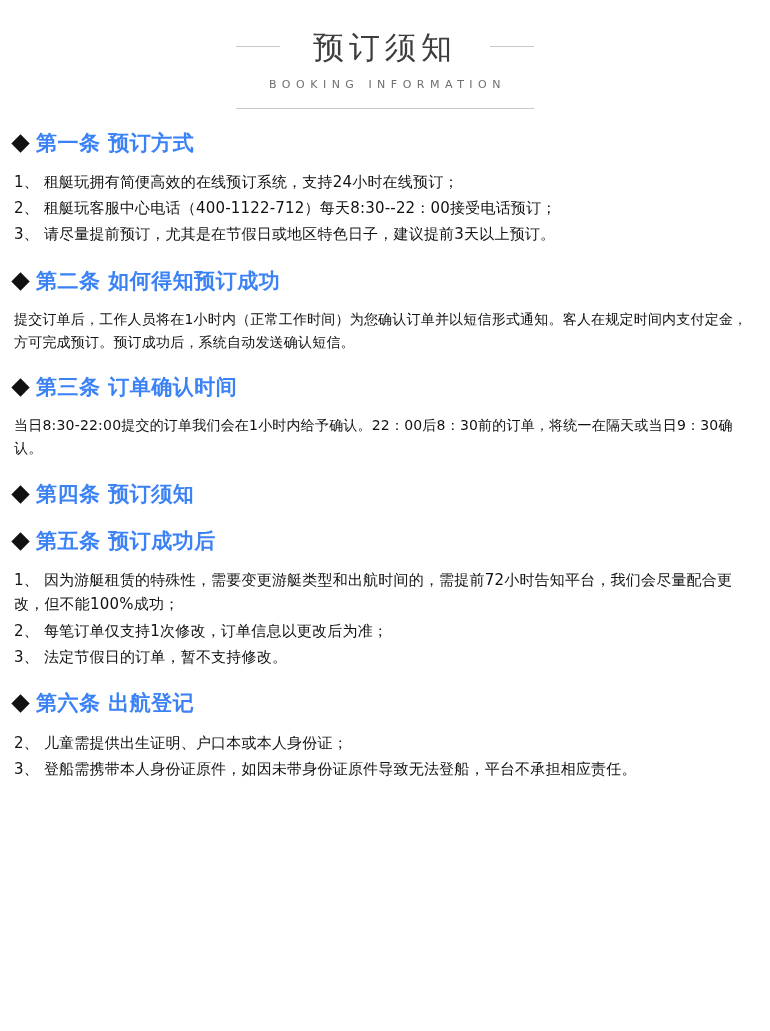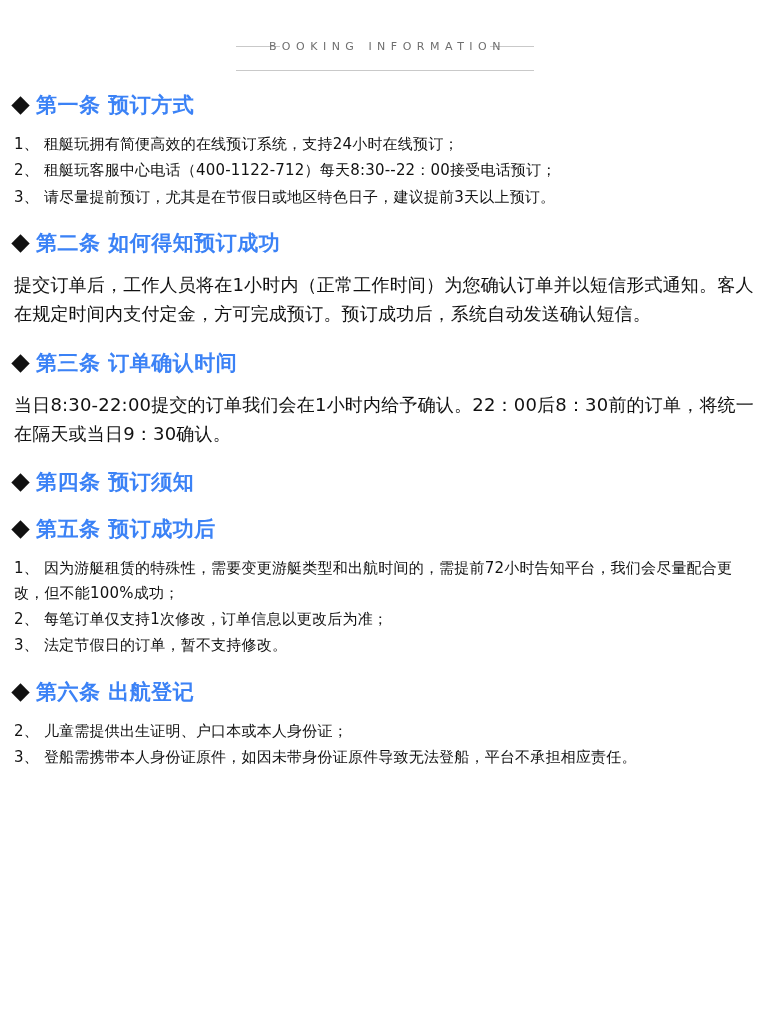--- a/index.html
+++ b/index.html
@@ -86,21 +86,21 @@
     width: 13px;
     height: 13px;
     background: #111111;
     transform: rotate(45deg);
     margin-right: 9px;
     flex: 0 0 auto;
   }
   .section-title-text { line-height: 1.2; }
 
   .para {
-    font-size: 18px;
+    font-size: 14px;
     line-height: 1.62;
     color: #111111;
     margin: 0 0 2px 0;
     letter-spacing: 0.2px;
   }
   .list { margin: 0; padding: 0; list-style: none; }
   .list-item {
     font-size: 15px;
     line-height: 1.62;
     color: #111111;
@@ -111,20 +111,21 @@
 </style>
 </head>
 <body>
 
 <div class="page">
 
   <div class="header">
     <div class="header-box">
       <div class="mask"></div>
       <div class="header-inner">
+        <h1 class="header-title">预订须知</h1>
         <div class="header-sub">BOOKING INFORMATION</div>
       </div>
     </div>
   </div>
 
   <div class="section">
     <div class="section-title">
       <span class="diamond-icon"></span>
       <span class="section-title-text">第一条  预订方式</span>
     </div>

